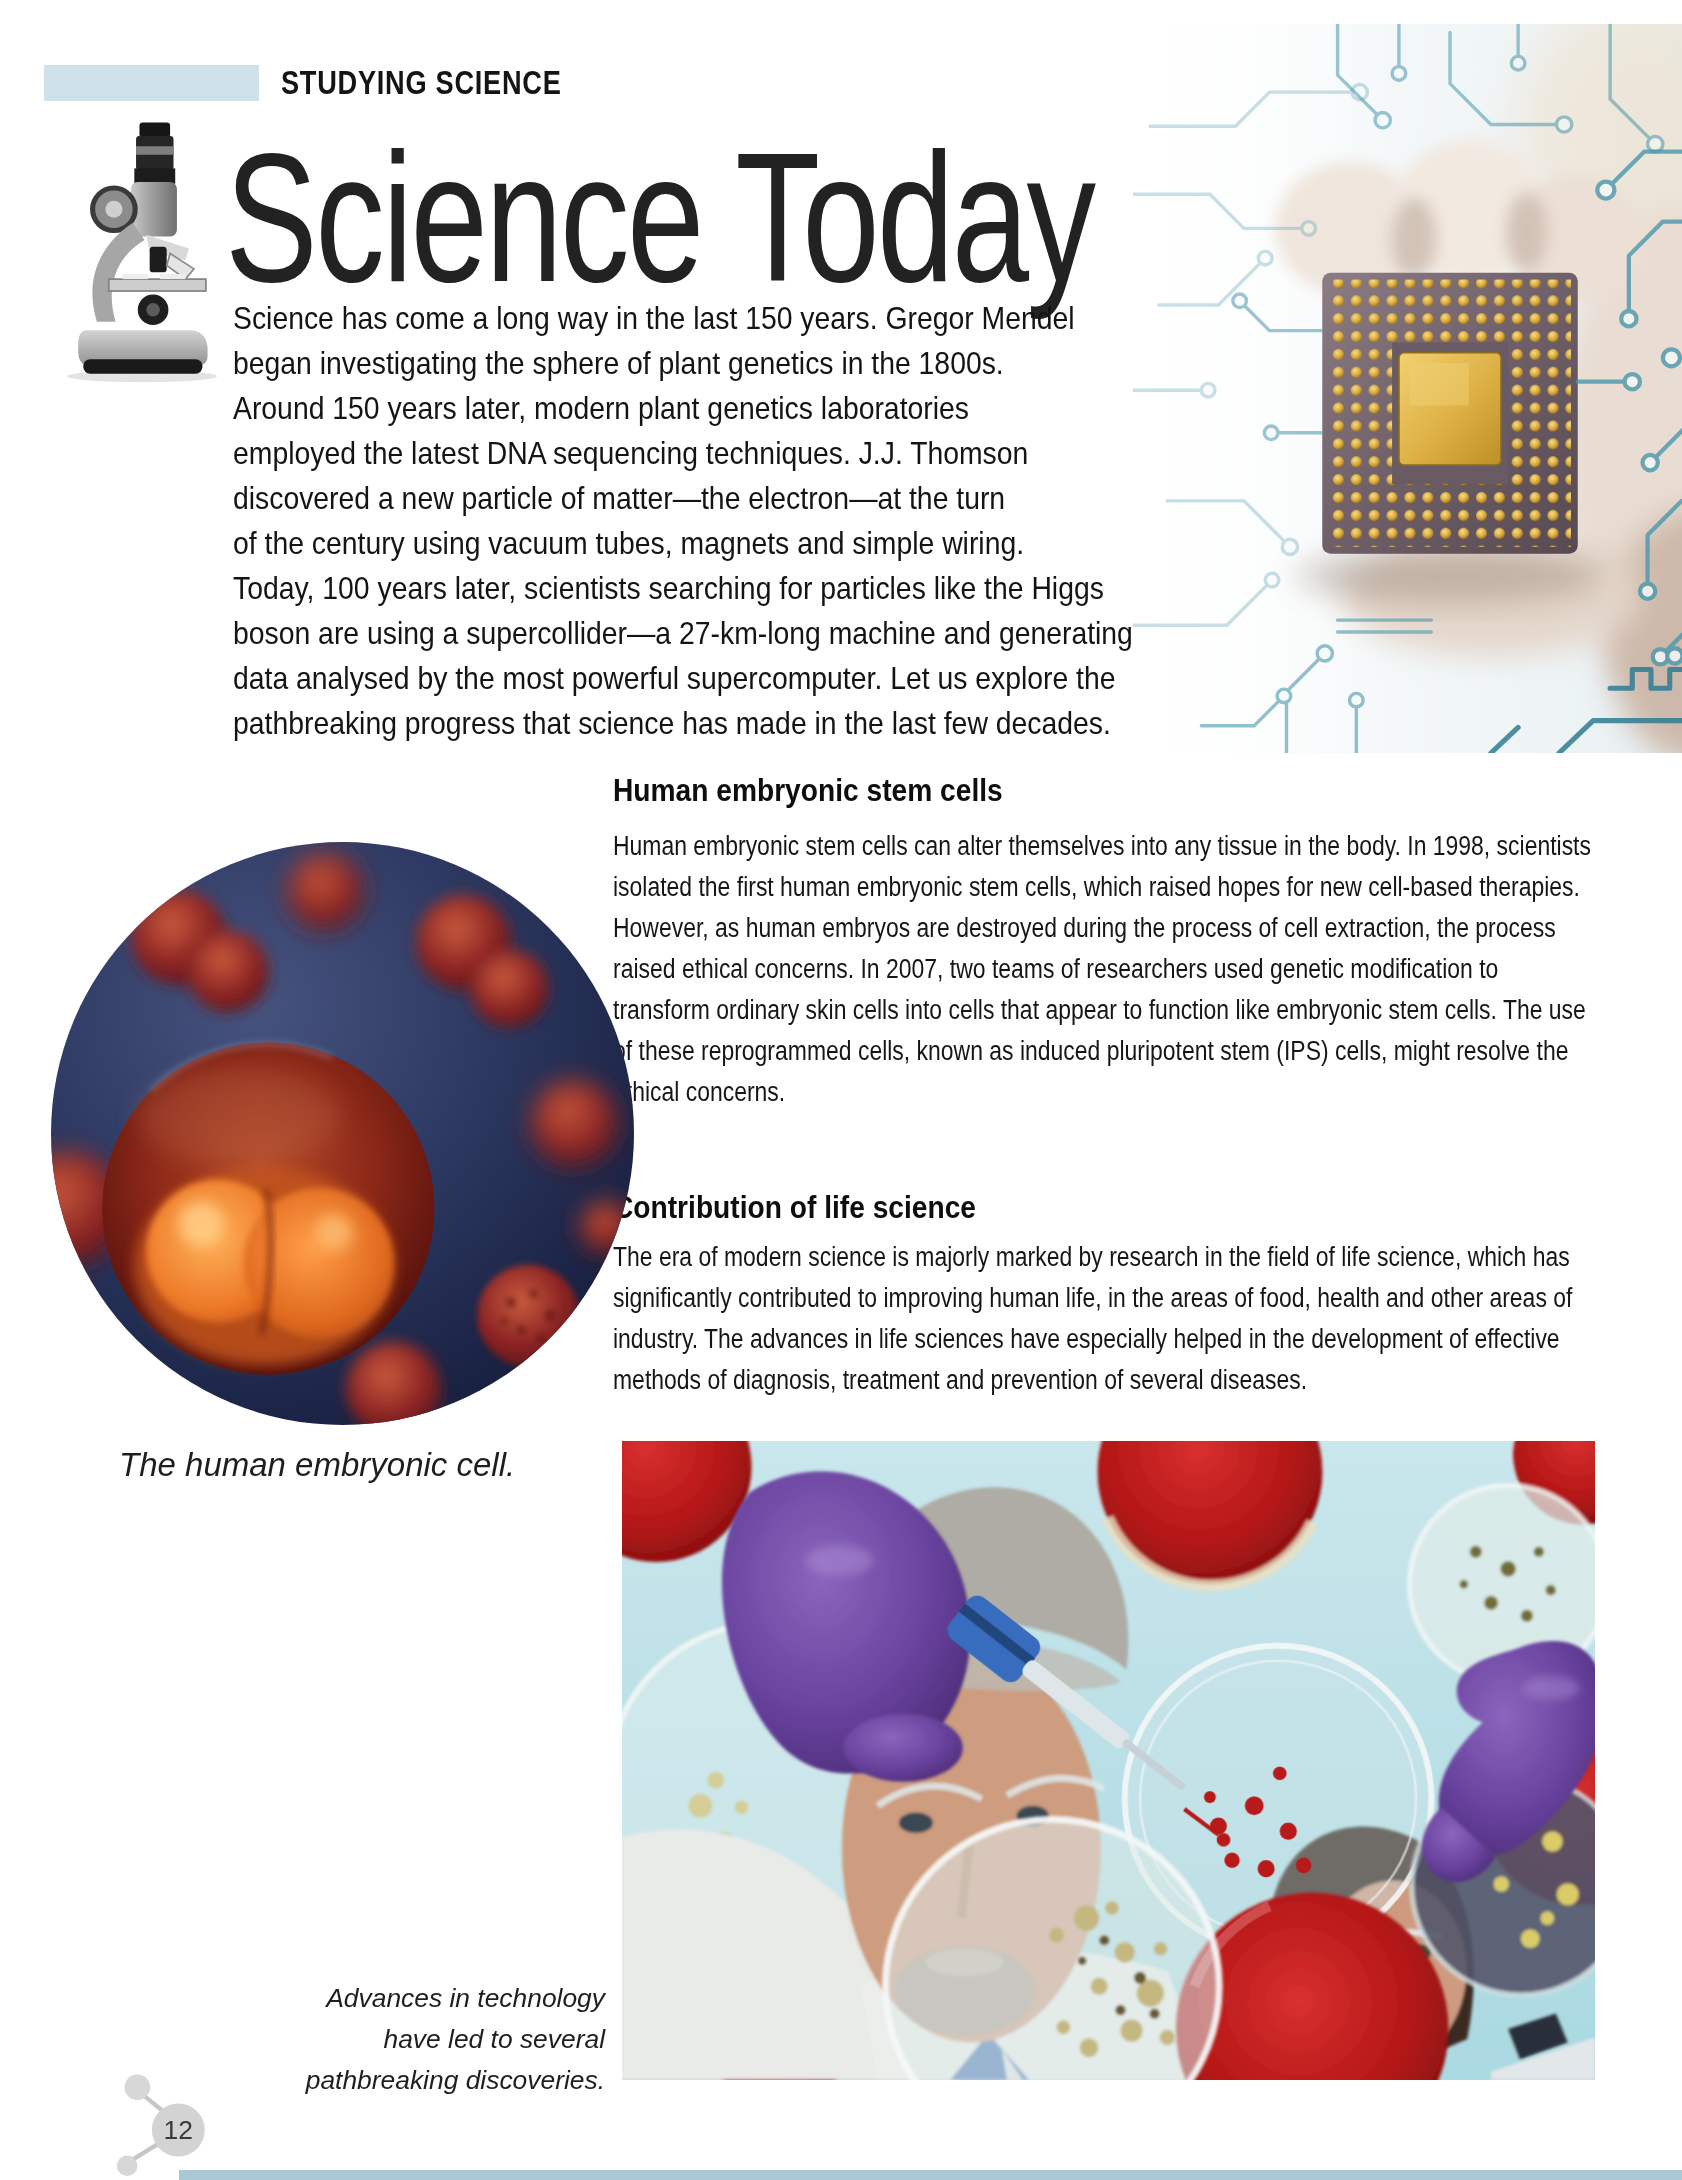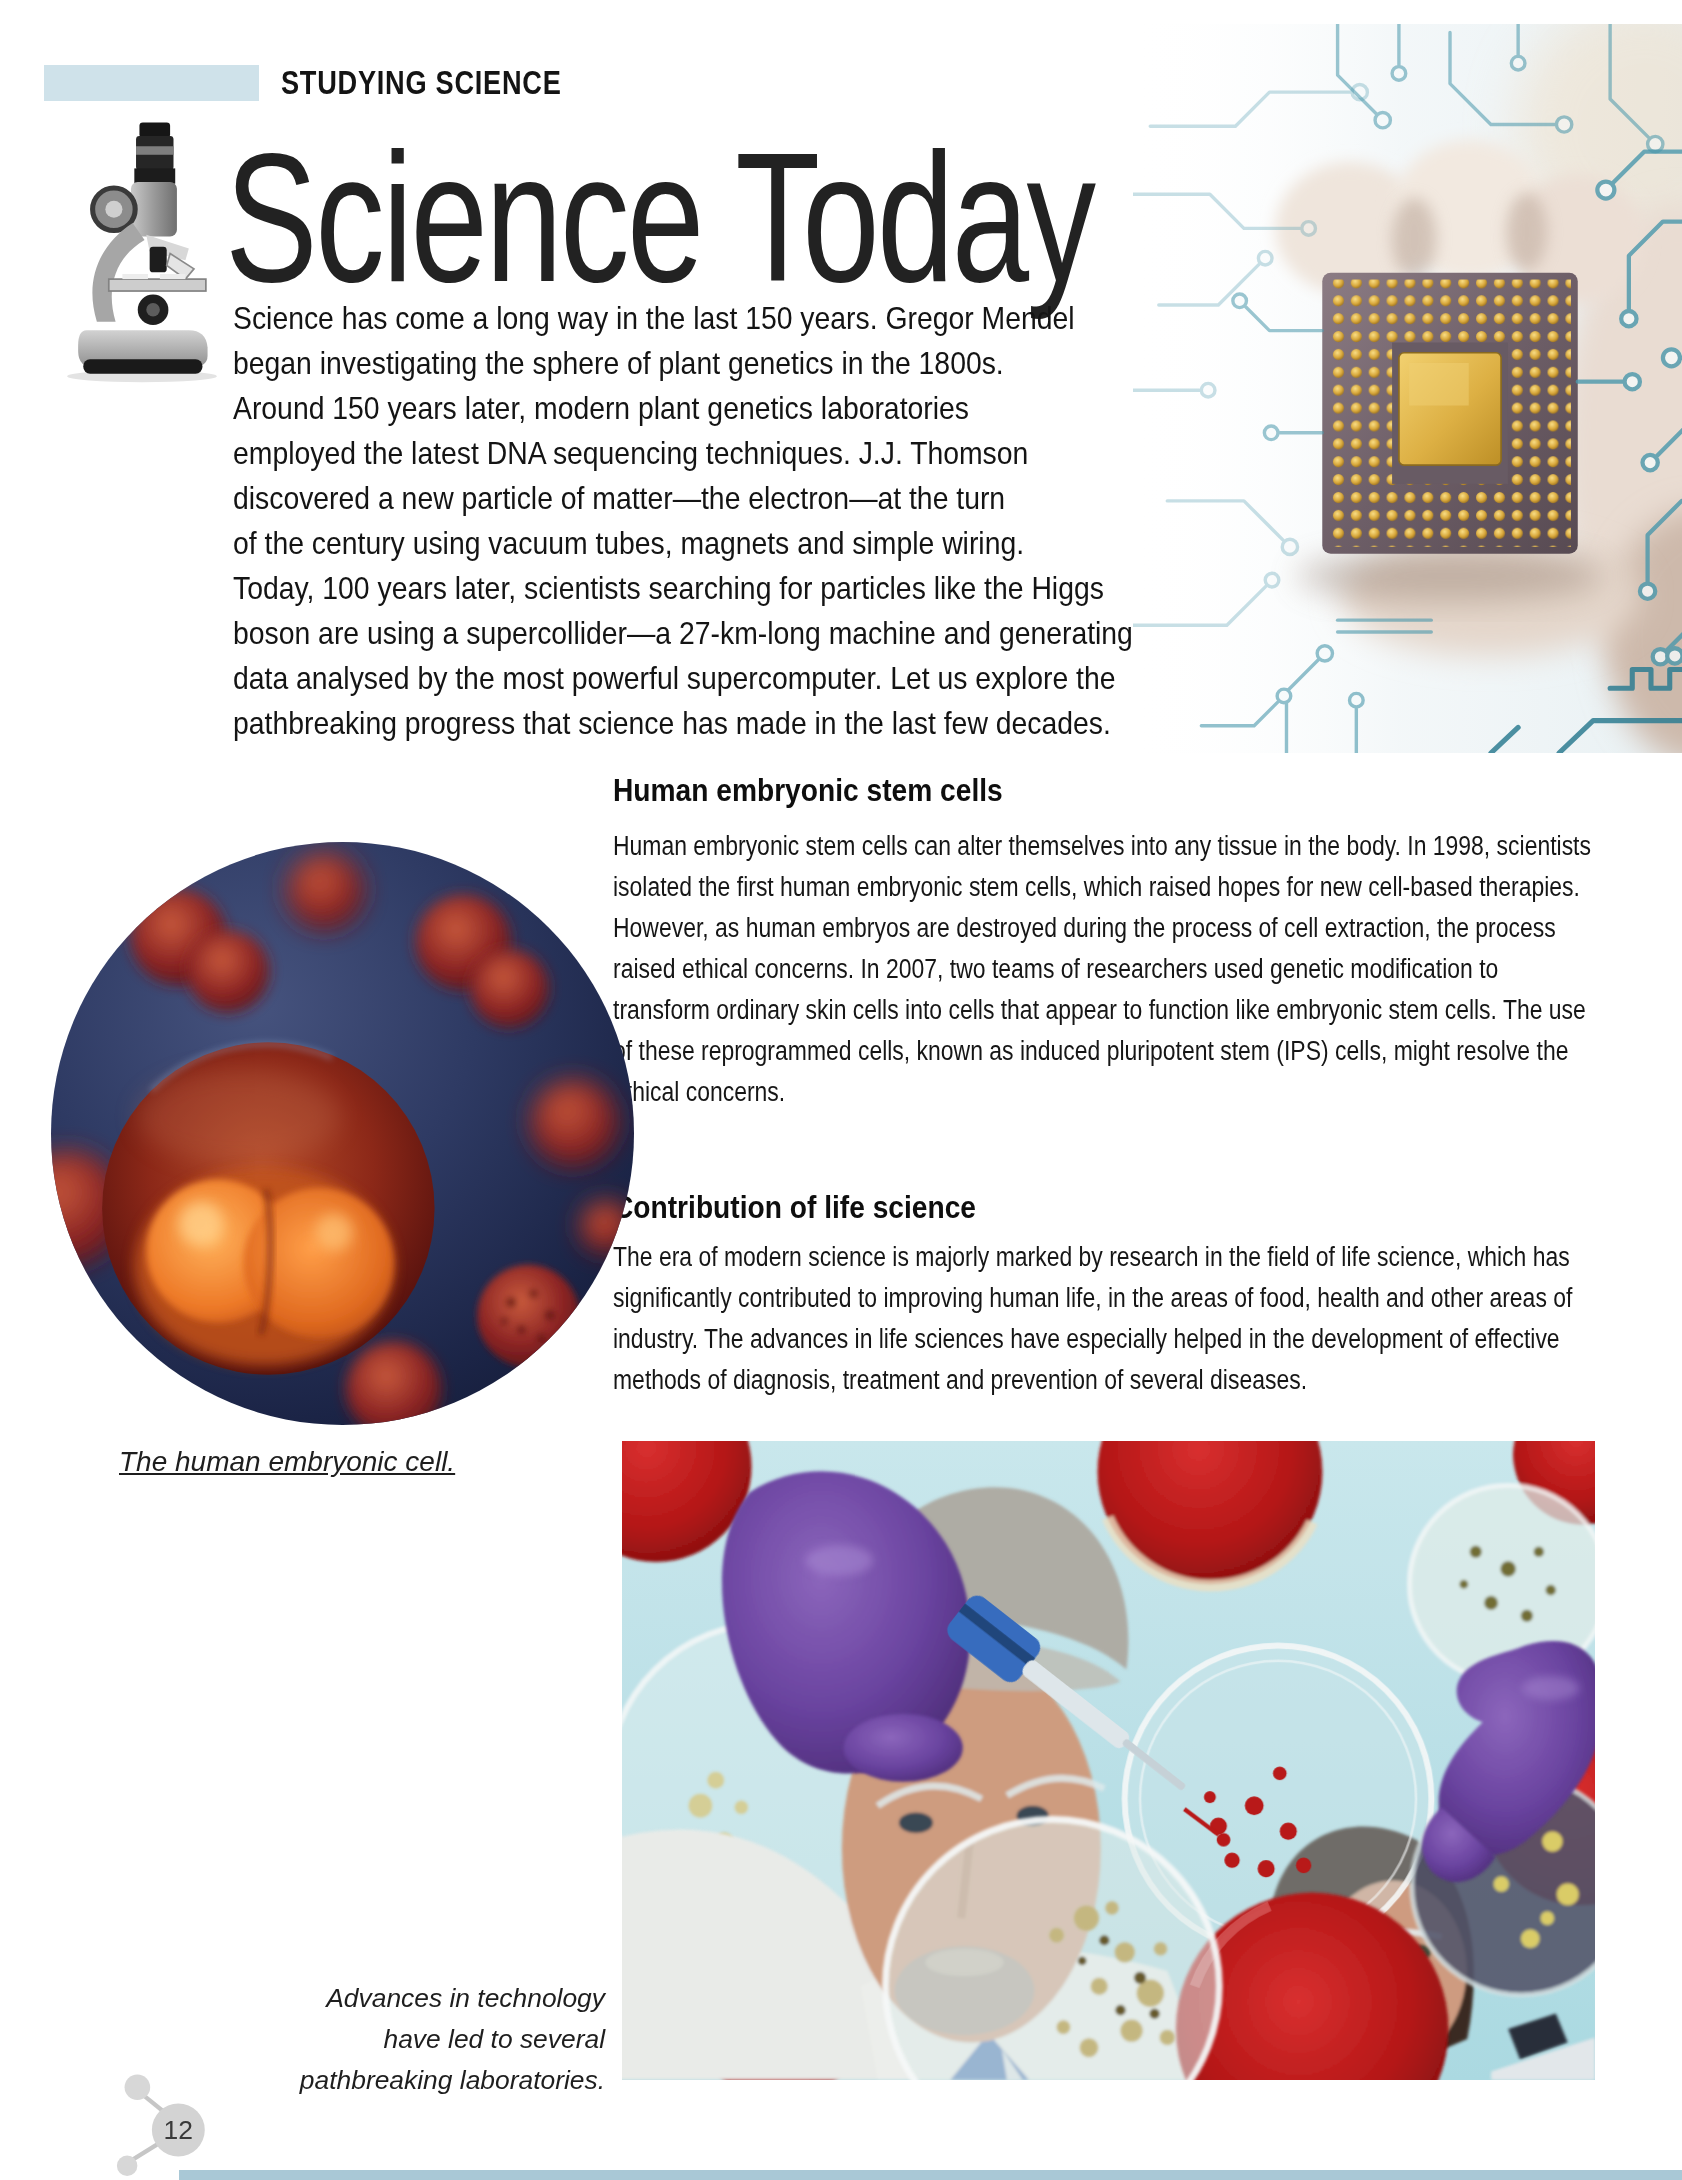--- a/index.html
+++ b/index.html
@@ -13,21 +13,21 @@
   #title{left:181px;top:126px;font-size:183px;font-weight:400;letter-spacing:-3.4px;color:#222;
          line-height:1;transform:scaleX(.76);transform-origin:left top;white-space:nowrap;}
   
   #intro{left:189px;top:296px;font-size:31.5px;line-height:45px;color:#141414;white-space:pre-line;
          transform:scaleX(.90);transform-origin:left top;}
   
   #microscope{left:17px;top:119px;width:162px;height:264px;}
   #chip-figure{left:1089px;top:24px;width:594px;height:729px;}
   #cell-figure{left:6.8px;top:842px;width:583px;height:583px;border-radius:50%;overflow:hidden;
                box-shadow:0 0 0 0.9px rgba(255,255,255,0);}
-  #cell-caption{left:75px;top:1446px;font-size:28px;font-style:italic;color:#1e1e1e;text-decoration:underline;}
+  #cell-caption{left:75px;top:1446px;font-size:33px;font-style:italic;color:#1e1e1e;}
   #photo-figure{left:578px;top:1441px;width:973px;height:639px;overflow:hidden;}
   #photo-caption{left:196px;top:1978px;width:365px;text-align:right;font-style:italic;
                  font-size:26.4px;line-height:41px;white-space:pre-line;color:#1e1e1e;}
   
   .h2{left:569px;font-size:32px;font-weight:700;color:#0e0e0e;transform:scaleX(.88);
       transform-origin:left top;white-space:nowrap;}
   #h2-stem{top:772px;}
   #h2-life{top:1189px;}
   .body-p{left:569px;width:1158px;font-size:27px;line-height:41px;color:#161616;
           transform:scaleX(.85);transform-origin:left top;}
@@ -466,21 +466,21 @@
         <path d="M962,430 C940,450 930,480 950,505 C975,530 1010,515 1025,488" fill="url(#gloveG)" filter="url(#pb2)"></path>
         <ellipse cx="1090" cy="290" rx="34" ry="14" fill="#b493dd" opacity=".45" filter="url(#pb5)"></ellipse>
       </g>
 
       <rect width="1142" height="750" fill="#0a2a34" opacity=".04"></rect>
     </svg>
   </div>
 
   <div class="abs" id="photo-caption">Advances in technology
 have led to several
-pathbreaking laboratories.</div>
+pathbreaking discoveries.</div>
 
   <div class="abs" id="pagenum-group">
     <svg width="128" height="128" viewBox="0 0 150 150" xmlns="http://www.w3.org/2000/svg">
       <line x1="60" y1="42" x2="92" y2="68" stroke="#c6c6c6" stroke-width="5"></line>
       <line x1="46" y1="117" x2="80" y2="96" stroke="#c6c6c6" stroke-width="5"></line>
       <circle cx="52" cy="32" r="15" fill="#d7d7d7"></circle>
       <circle cx="40" cy="124" r="12" fill="#d7d7d7"></circle>
       <circle cx="100" cy="82" r="31" fill="#d3d3d3"></circle>
       <text x="100" y="93" text-anchor="middle" font-family="Liberation Sans, sans-serif" font-size="31" fill="#3a3a3a">12</text>
     </svg>

